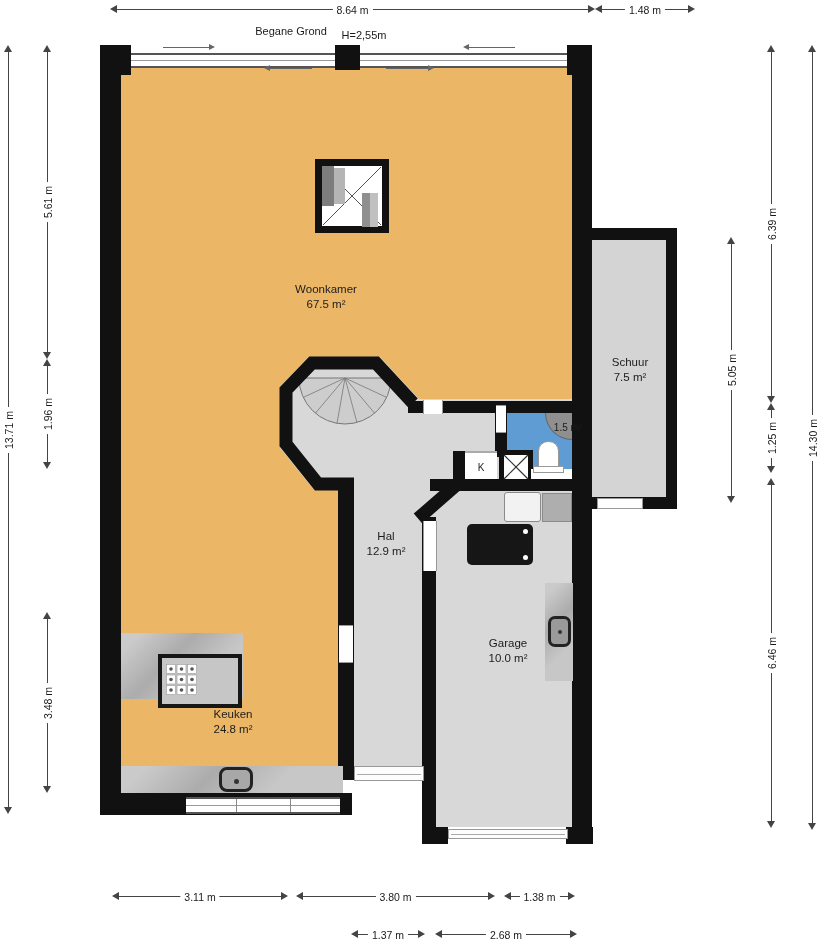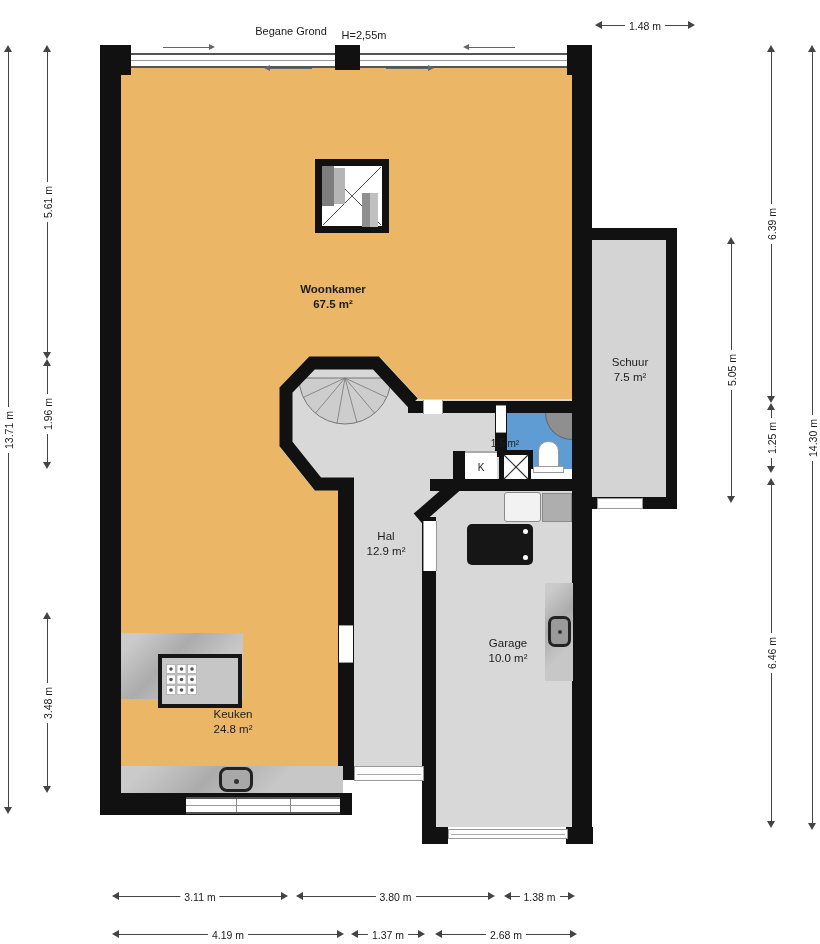--- a/index.html
+++ b/index.html
@@ -183,43 +183,47 @@
   <div class="appl" style="left:548px;top:616px;width:23px;height:31px;background:#9a9a9a;border:3px solid #222;border-radius:7px;">
     <span style="position:absolute;left:50%;top:50%;width:4px;height:4px;margin:-2px;background:#333;border-radius:50%;"></span>
   </div>
   <div class="appl" style="left:504px;top:492px;width:37px;height:30px;background:#f2f2f2;border:1px solid #8a8a8a;border-radius:3px;"></div>
   <div class="appl" style="left:542px;top:493px;width:30px;height:29px;background:#aeaeae;border:1px solid #8a8a8a;"></div>
   <div class="appl" style="left:467px;top:524px;width:66px;height:41px;background:var(--appliance-dark,#161616);border-radius:5px;">
     <span style="position:absolute;right:5px;top:5px;width:5px;height:5px;background:#fff;border-radius:50%;"></span>
     <span style="position:absolute;right:5px;bottom:5px;width:5px;height:5px;background:#fff;border-radius:50%;"></span>
   </div>
 
-  <div class="room-label" style="left:333px;top:297px;font-weight:bold;">
+  <div class="room-label" style="left:326px;top:297px;">
     <span>Woonkamer</span><br><span>67.5 m²</span>
   </div>
   <div class="room-label" style="left:233px;top:722px;">
     <span>Keuken</span><br><span>24.8 m²</span>
   </div>
   <div class="room-label" style="left:386px;top:544px;">
     <span>Hal</span><br><span>12.9 m²</span>
   </div>
   <div class="room-label" style="left:508px;top:651px;">
     <span>Garage</span><br><span>10.0 m²</span>
   </div>
   <div class="room-label" style="left:630px;top:370px;">
     <span>Schuur</span><br><span>7.5 m²</span>
   </div>
-  <div class="room-label small-label" style="left:505px;top:427px;margin-top:16px;">
+  <div class="room-label small-label" style="left:568px;top:427px;">
     <span>1.5 m²</span>
   </div>
   <div class="room-label small-label" style="left:481px;top:467px;">
     <span>K</span>
   </div>
 
-  <div class="hdim" style="left:595px;top:2px;width:100px;margin-top:16px;">
+  <div class="hdim" style="left:110px;top:2px;width:485px;">
+      <span class="ln"></span>
+      <span class="lb">8.64 m</span>
+    </div>
+  <div class="hdim" style="left:595px;top:2px;width:100px;">
       <span class="ln"></span>
       <span class="lb">1.48 m</span>
     </div>
 
   <div class="vdim" style="left:40px;top:45px;height:314px;">
       <span class="ln"></span>
       <span class="lb">5.61 m</span>
     </div>
   <div class="vdim" style="left:40px;top:359px;height:110px;">
       <span class="ln"></span>
@@ -261,24 +265,20 @@
     </div>
   <div class="hdim" style="left:296px;top:889px;width:199px;">
       <span class="ln"></span>
       <span class="lb">3.80 m</span>
     </div>
   <div class="hdim" style="left:504px;top:889px;width:71px;">
       <span class="ln"></span>
       <span class="lb">1.38 m</span>
     </div>
 
-  <div class="hdim" style="left:112px;top:927px;width:232px;">
-      <span class="ln"></span>
-      <span class="lb">4.19 m</span>
-    </div>
   <div class="hdim" style="left:351px;top:927px;width:74px;">
       <span class="ln"></span>
       <span class="lb">1.37 m</span>
     </div>
   <div class="hdim" style="left:435px;top:927px;width:142px;">
       <span class="ln"></span>
       <span class="lb">2.68 m</span>
     </div>
 
 </div>

